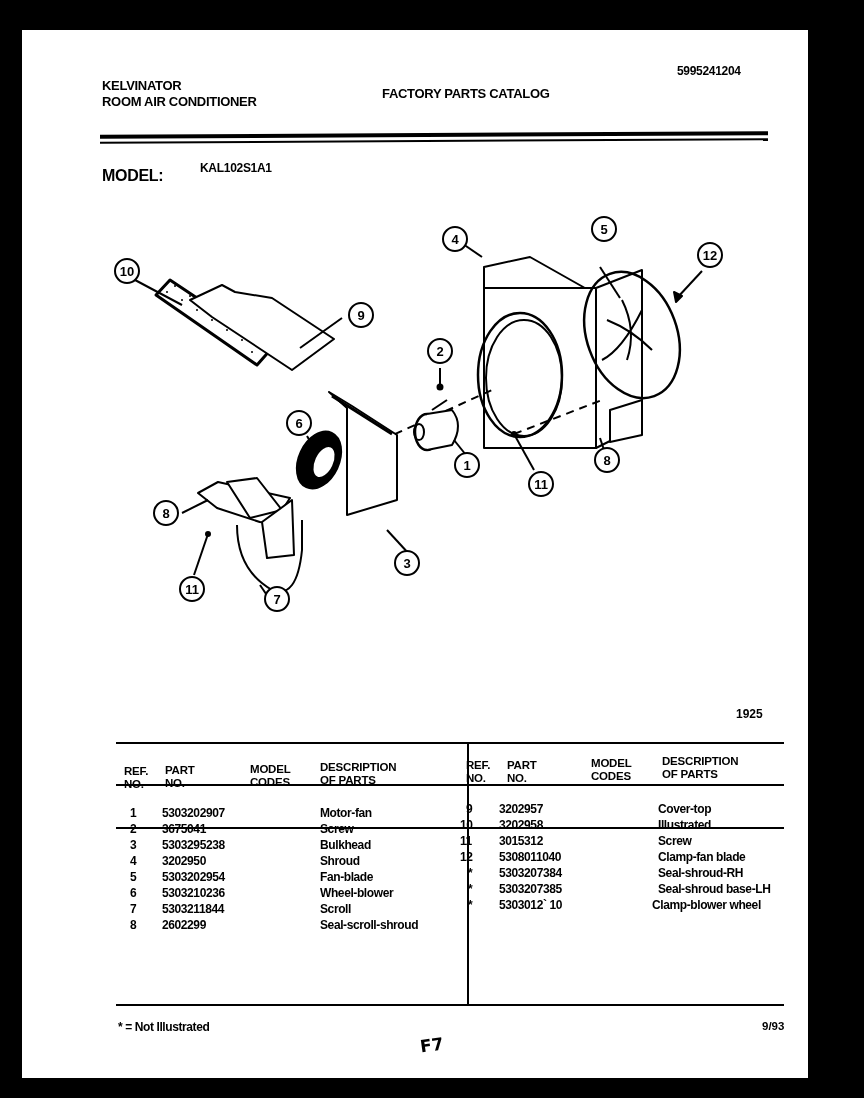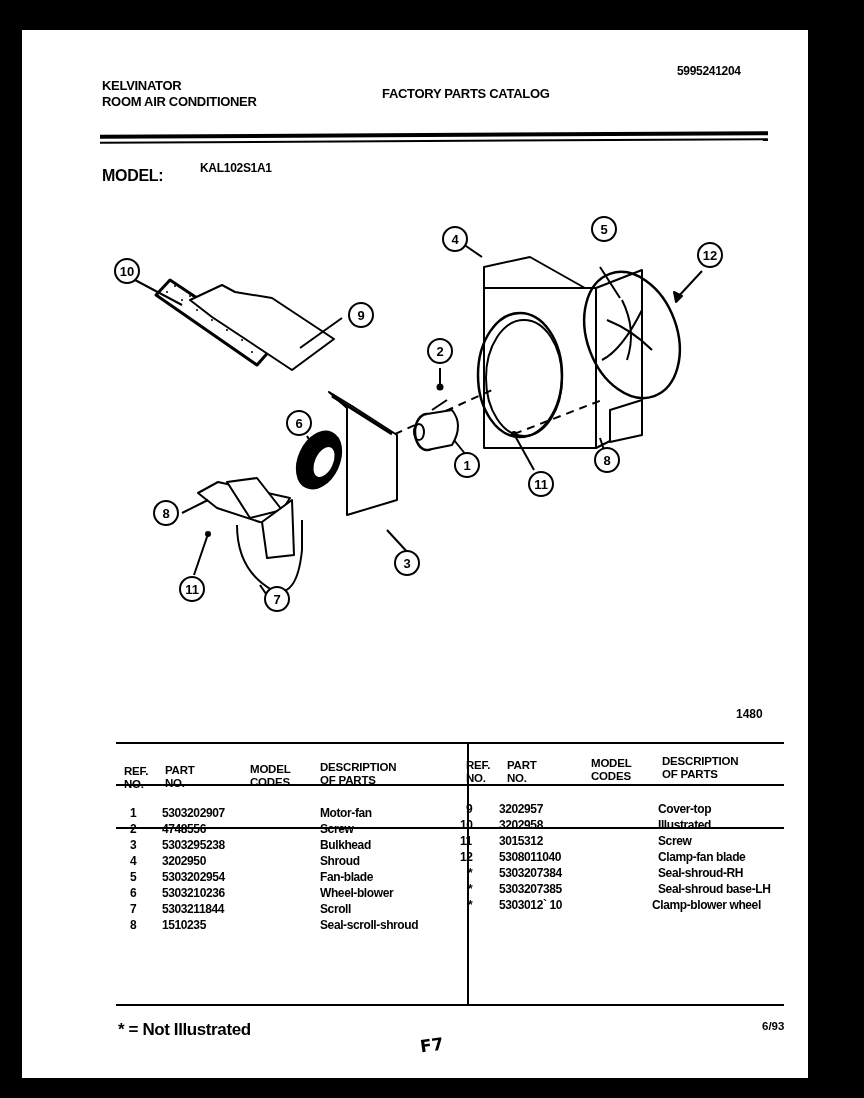--- a/index.html
+++ b/index.html
@@ -121,21 +121,21 @@
   <div class="callout" style="left:405px; top:308px;">2</div>
   <div class="callout" style="left:264px; top:380px;">6</div>
   <div class="callout" style="left:432px; top:422px;">1</div>
   <div class="callout" style="left:572px; top:417px;">8</div>
   <div class="callout" style="left:506px; top:441px;">11</div>
   <div class="callout" style="left:131px; top:470px;">8</div>
   <div class="callout" style="left:372px; top:520px;">3</div>
   <div class="callout" style="left:157px; top:546px;">11</div>
   <div class="callout" style="left:242px; top:556px;">7</div>
 
-  <div class="abs b" style="left:714px; top:677px; font-size:12px;">1480</div>
+  <div class="abs b" style="left:714px; top:677px; font-size:12px;">1925</div>
 
   <div class="rule-thick" style="left:94px; top:712px; width:668px; height:2px;"></div>
   <div class="rule-thick" style="left:94px; top:796px; width:668px; height:2px; top:797px;"></div>
   <div class="rule-thick" style="left:94px; top:754px; width:668px; height:2px;"></div>
   <div class="rule-thick" style="left:445px; top:713px; width:2px; height:262px;"></div>
   <div class="rule-thick" style="left:94px; top:974px; width:668px; height:2px;"></div>
 
   <div class="abs col-h" style="left:102px; top:735px;">
       <div>REF.</div>
       <div>NO.</div>
@@ -171,21 +171,21 @@
     </div>
 
   <div class="abs tbl-txt" style="left:102px; top:775px; width:330px;">
     <div style="position:relative;height:16px;">
         <span style="position:absolute;left:6px;">1</span>
         <span style="position:absolute;left:38px;">5303202907</span>
         <span style="position:absolute;left:196px;">Motor-fan</span>
       </div>
     <div style="position:relative;height:16px;">
         <span style="position:absolute;left:6px;">2</span>
-        <span style="position:absolute;left:38px;">4748556</span>
+        <span style="position:absolute;left:38px;">3675041</span>
         <span style="position:absolute;left:196px;">Screw</span>
       </div>
     <div style="position:relative;height:16px;">
         <span style="position:absolute;left:6px;">3</span>
         <span style="position:absolute;left:38px;">5303295238</span>
         <span style="position:absolute;left:196px;">Bulkhead</span>
       </div>
     <div style="position:relative;height:16px;">
         <span style="position:absolute;left:6px;">4</span>
         <span style="position:absolute;left:38px;text-align:center;">3202950</span>
@@ -201,21 +201,21 @@
         <span style="position:absolute;left:38px;">5303210236</span>
         <span style="position:absolute;left:196px;">Wheel-blower</span>
       </div>
     <div style="position:relative;height:16px;">
         <span style="position:absolute;left:6px;">7</span>
         <span style="position:absolute;left:38px;">5303211844</span>
         <span style="position:absolute;left:196px;">Scroll</span>
       </div>
     <div style="position:relative;height:16px;">
         <span style="position:absolute;left:6px;">8</span>
-        <span style="position:absolute;left:38px;">1510235</span>
+        <span style="position:absolute;left:38px;">2602299</span>
         <span style="position:absolute;left:196px;">Seal-scroll-shroud</span>
       </div>
   </div>
 
   <div class="abs tbl-txt" style="left:438px; top:771px; width:330px;">
     <div style="position:relative;height:16px;">
         <span style="position:absolute;left:6px;">9</span>
         <span style="position:absolute;left:39px;">3202957</span>
         <span style="position:absolute;left:198px;">Cover-top</span>
       </div>
@@ -244,16 +244,16 @@
         <span style="position:absolute;left:39px;">5303207385</span>
         <span style="position:absolute;left:198px;">Seal-shroud base-LH</span>
       </div>
     <div style="position:relative;height:16px;">
         <span style="position:absolute;left:8px;">*</span>
         <span style="position:absolute;left:39px;">5303012` 10</span>
         <span style="position:absolute;left:192px;">Clamp-blower wheel</span>
       </div>
   </div>
 
-  <div class="abs b" style="left:96px; top:990px; font-size:17px; letter-spacing:-0.4px;">* = Not Illustrated</div>
+  <div class="abs b" style="left:96px; top:990px; font-size:12px; letter-spacing:-0.4px;">* = Not Illustrated</div>
   <div class="abs b" style="left:398px; top:1005px; font-size:17px; font-family:'DejaVu Sans', sans-serif; transform:rotate(-8deg);">F7</div>
-  <div class="abs b" style="left:740px; top:990px; font-size:11.5px;">6/93</div>
+  <div class="abs b" style="left:740px; top:990px; font-size:11.5px;">9/93</div>
 </div>
 
 </body></html>

